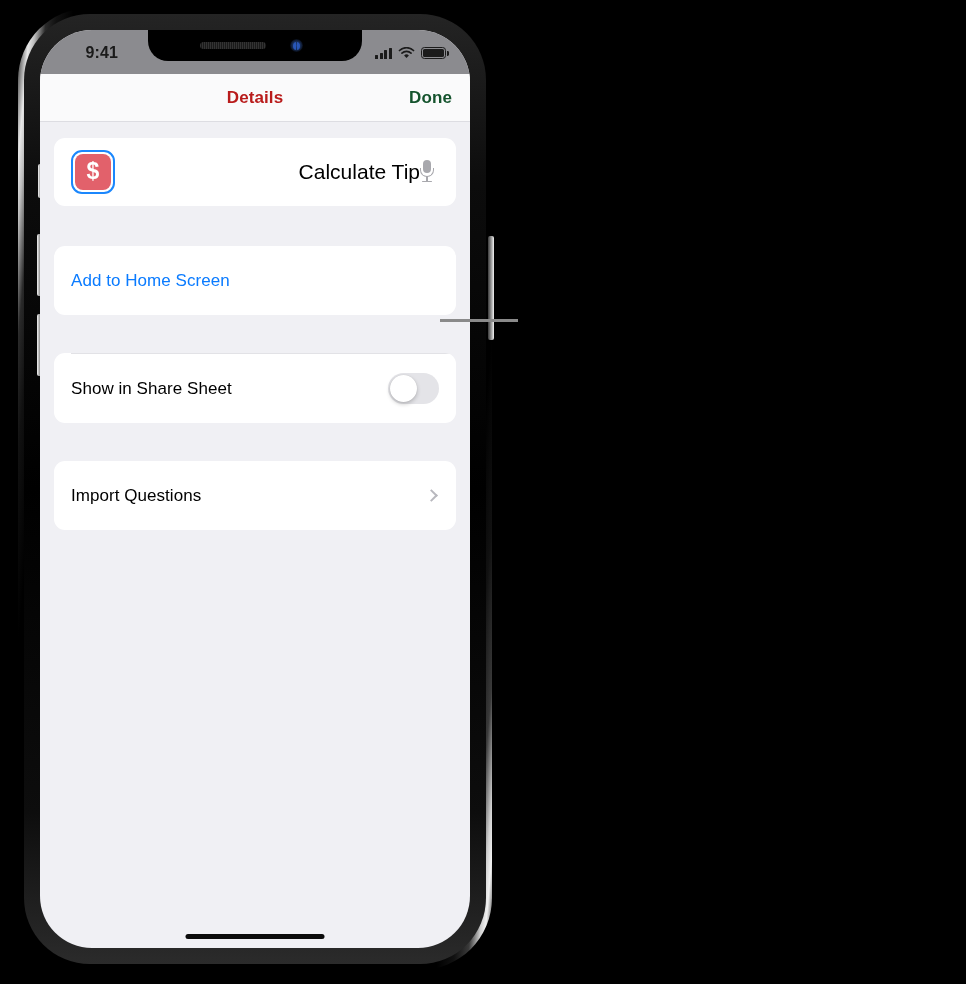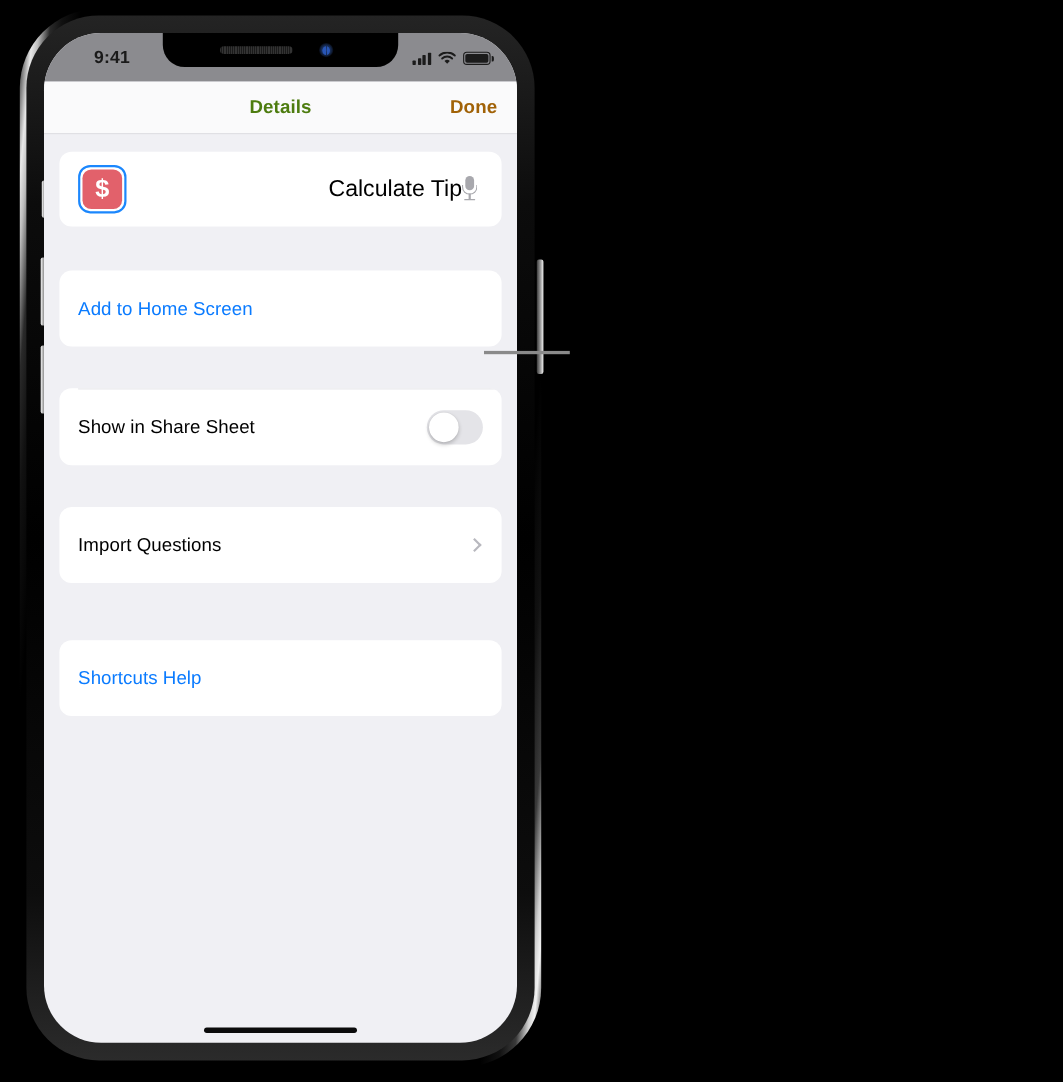--- a/index.html
+++ b/index.html
@@ -110,24 +110,24 @@
   .battery > span { display:block; height:100%; width:100%; background:#1b1b1b; border-radius:1.6px; }
 
   
   .nav-bar {
     position:absolute; left:0; top:44px; width:100%; height:48px;
     background:#FAFAFB;
     border-bottom:1px solid #DDDDE2;
     display:flex; align-items:center; justify-content:center;
     z-index:25;
   }
-  .nav-title { font-size:17px; font-weight:600; color:#4d7c0f; letter-spacing:.1px; }
+  .nav-title { font-size:17px; font-weight:600; color:#b91c1c; letter-spacing:.1px; }
   .nav-done {
     position:absolute; right:18px; top:50%; transform:translateY(-50%);
-    font-size:17px; font-weight:600; color:#a16207; letter-spacing:.1px;
+    font-size:17px; font-weight:600; color:#14532d; letter-spacing:.1px;
   }
 
   
   .content { position:absolute; left:0; top:93px; width:100%; bottom:0; padding:0 14px; }
   .card {
     background:#fff; border-radius:11px; overflow:hidden;
   }
   .gap-l { height:40px; }
   .gap-m { height:38px; }
   .gap-xl { height:52px; }
@@ -291,25 +291,20 @@
 
           <div class="card">
             <div class="row">
               <div class="row-label">Import Questions</div>
               <div class="chevron"></div>
             </div>
           </div>
 
           <div class="gap-xl"></div>
 
-          <div class="card">
-            <div class="row">
-              <div class="row-label link">Shortcuts Help</div>
-            </div>
-          </div>
 
         </div>
 
         <div class="home-indicator"></div>
       </div>
     </div>
   </div>
 
   <div class="btn-side btn-power"></div>
 

